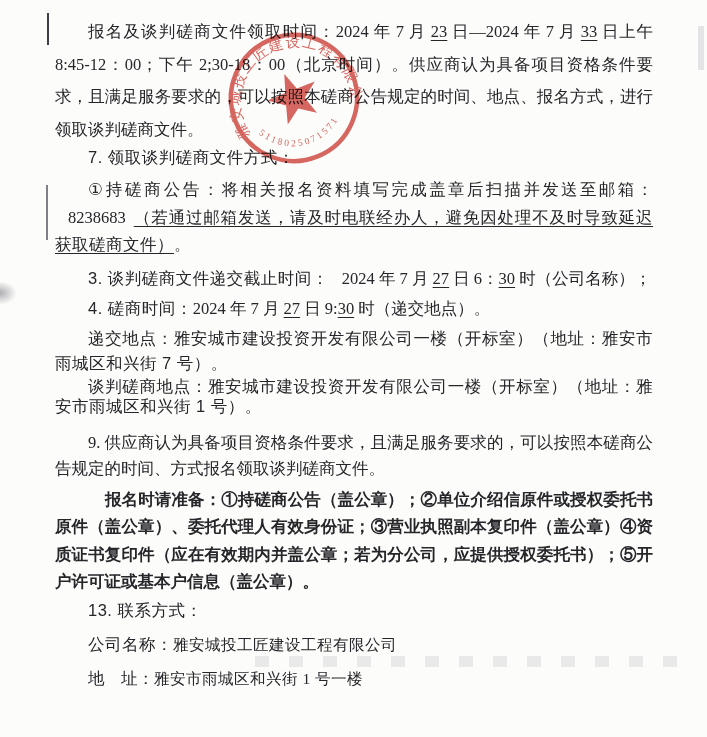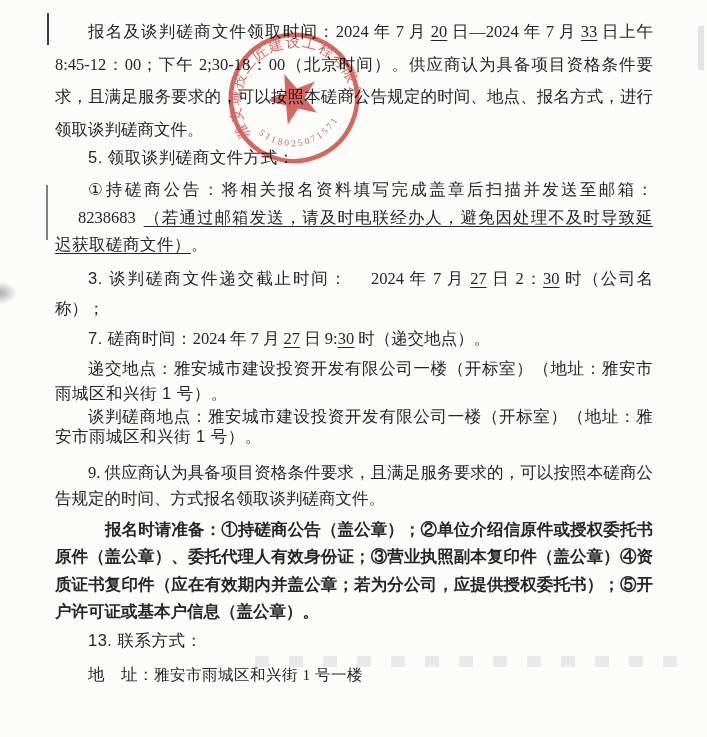--- a/index.html
+++ b/index.html
@@ -14,21 +14,21 @@
   .content{
     position:absolute;left:55px;top:15px;width:598px;
     font-size:16.5px;line-height:33px;
     text-align:justify;
   }
   p{margin:0;padding:0;}
   .ind{text-indent:33px;}
   .ind3{text-indent:50px;}
   .b{font-family:"Liberation Sans","DejaVu Sans",sans-serif;font-weight:normal;letter-spacing:0.5px;}
   .u{text-decoration:underline;text-underline-offset:3px;}
-  .gap{margin-left:23px;}
+  .gap{margin-left:13px;}
   .gap2{margin-left:8px;}
 
   
   .p1{line-height:32.5px;}
   .p2{line-height:30px;margin-top:-4px;}
   .p3{line-height:30px;}
   .p4{line-height:27.5px;margin-top:3px;}
   .p5{line-height:30px;margin-top:4px;}
   .p6{line-height:30px;margin-top:-1px;}
   .p7{line-height:30px;}
@@ -64,42 +64,43 @@
     background:repeating-linear-gradient(90deg,#b9b9c0 0 14px,rgba(255,255,255,0) 14px 34px);}
   .smudge-right{position:absolute;left:698px;top:26px;width:6px;height:44px;background:#d4d4d8;opacity:.6;}
 </style>
 </head>
 <body>
 
 <div class="page">
 
   <div class="content">
 
-    <p class="p1 ind"><span class="b">报名及谈判磋商文件领取时间：</span><span>2024 年 7 月 </span><span class="u">20</span><span> 日—2024 年 7 月 </span><span class="u">33</span><span> 日上午 8:45-12：00；下午 2;30-18：00（北京时间）。供应商认为具备项目资格条件要求，且满足服务要求的，可以按照本磋商公告规定的时间、地点、报名方式，进行领取谈判磋商文件。</span></p>
+    <p class="p1 ind"><span class="b">报名及谈判磋商文件领取时间：</span><span>2024 年 7 月 </span><span class="u">23</span><span> 日—2024 年 7 月 </span><span class="u">33</span><span> 日上午 8:45-12：00；下午 2;30-18：00（北京时间）。供应商认为具备项目资格条件要求，且满足服务要求的，可以按照本磋商公告规定的时间、地点、报名方式，进行领取谈判磋商文件。</span></p>
 
-    <p class="p2 ind"><span class="b">5.  领取谈判磋商文件方式：</span></p>
+    <p class="p2 ind"><span class="b">7.  领取谈判磋商文件方式：</span></p>
 
 
     <p class="p4 ind"><span class="b">①持磋商公告：</span><span>将相关报名资料填写完成盖章后扫描并发送至邮箱：</span><span class="gap">8238683</span><span class="b u gap2">（若通过邮箱发送，请及时电联经办人，避免因处理不及时导致延迟获取磋商文件）</span><span>。</span></p>
 
-    <p class="p5 ind"><span class="b">3. 谈判磋商文件递交截止时间：</span><span class="gap">2024 年 7 月 </span><span class="u">27</span><span> 日 2：</span><span class="u">30</span><span> 时（公司名称）；</span></p>
+    <p class="p5 ind"><span class="b">3. 谈判磋商文件递交截止时间：</span><span class="gap">2024 年 7 月 </span><span class="u">27</span><span> 日 6：</span><span class="u">30</span><span> 时（公司名称）；</span></p>
 
-    <p class="p6 ind"><span class="b">7. 磋商时间：</span><span>2024 年 7 月 </span><span class="u">27</span><span> 日 9:</span><span class="u">30</span><span> 时（递交地点）。</span></p>
+    <p class="p6 ind"><span class="b">4. 磋商时间：</span><span>2024 年 7 月 </span><span class="u">27</span><span> 日 9:</span><span class="u">30</span><span> 时（递交地点）。</span></p>
 
 
-    <p class="p8 ind b">递交地点：雅安城市建设投资开发有限公司一楼（开标室）（地址：雅安市雨城区和兴街 1 号）。</p>
+    <p class="p8 ind b">递交地点：雅安城市建设投资开发有限公司一楼（开标室）（地址：雅安市雨城区和兴街 7 号）。</p>
 
     <p class="p9 ind b">谈判磋商地点：雅安城市建设投资开发有限公司一楼（开标室）（地址：雅安市雨城区和兴街 1 号）。</p>
 
     <p class="p10 ind">9. 供应商认为具备项目资格条件要求，且满足服务要求的，可以按照本磋商公告规定的时间、方式报名领取谈判磋商文件。</p>
 
     <p class="p11 ind3">报名时请准备：①持磋商公告（盖公章）；②单位介绍信原件或授权委托书原件（盖公章）、委托代理人有效身份证；③营业执照副本复印件（盖公章）④资质证书复印件（应在有效期内并盖公章；若为分公司，应提供授权委托书）；⑤开户许可证或基本户信息（盖公章）。</p>
 
     <p class="p12 ind"><span class="b">13. 联系方式：</span></p>
 
+    <p class="p13 ind"><span class="b">公司名称：</span><span class="contact-value">雅安城投工匠建设工程有限公司</span></p>
 
     <p class="p14 ind"><span>地　址：</span><span class="contact-value">雅安市雨城区和兴街 1 号一楼</span></p>
 
   </div>
 
   <svg class="seal" viewBox="0 0 144 144">
     <defs>
       <path id="arcTop" d="M 18,92 A 56,56 0 1 1 126,92" fill="none"></path>
       <path id="arcBottom" d="M 24,88 A 52,52 0 0 0 120,88" fill="none"></path>
     </defs>

